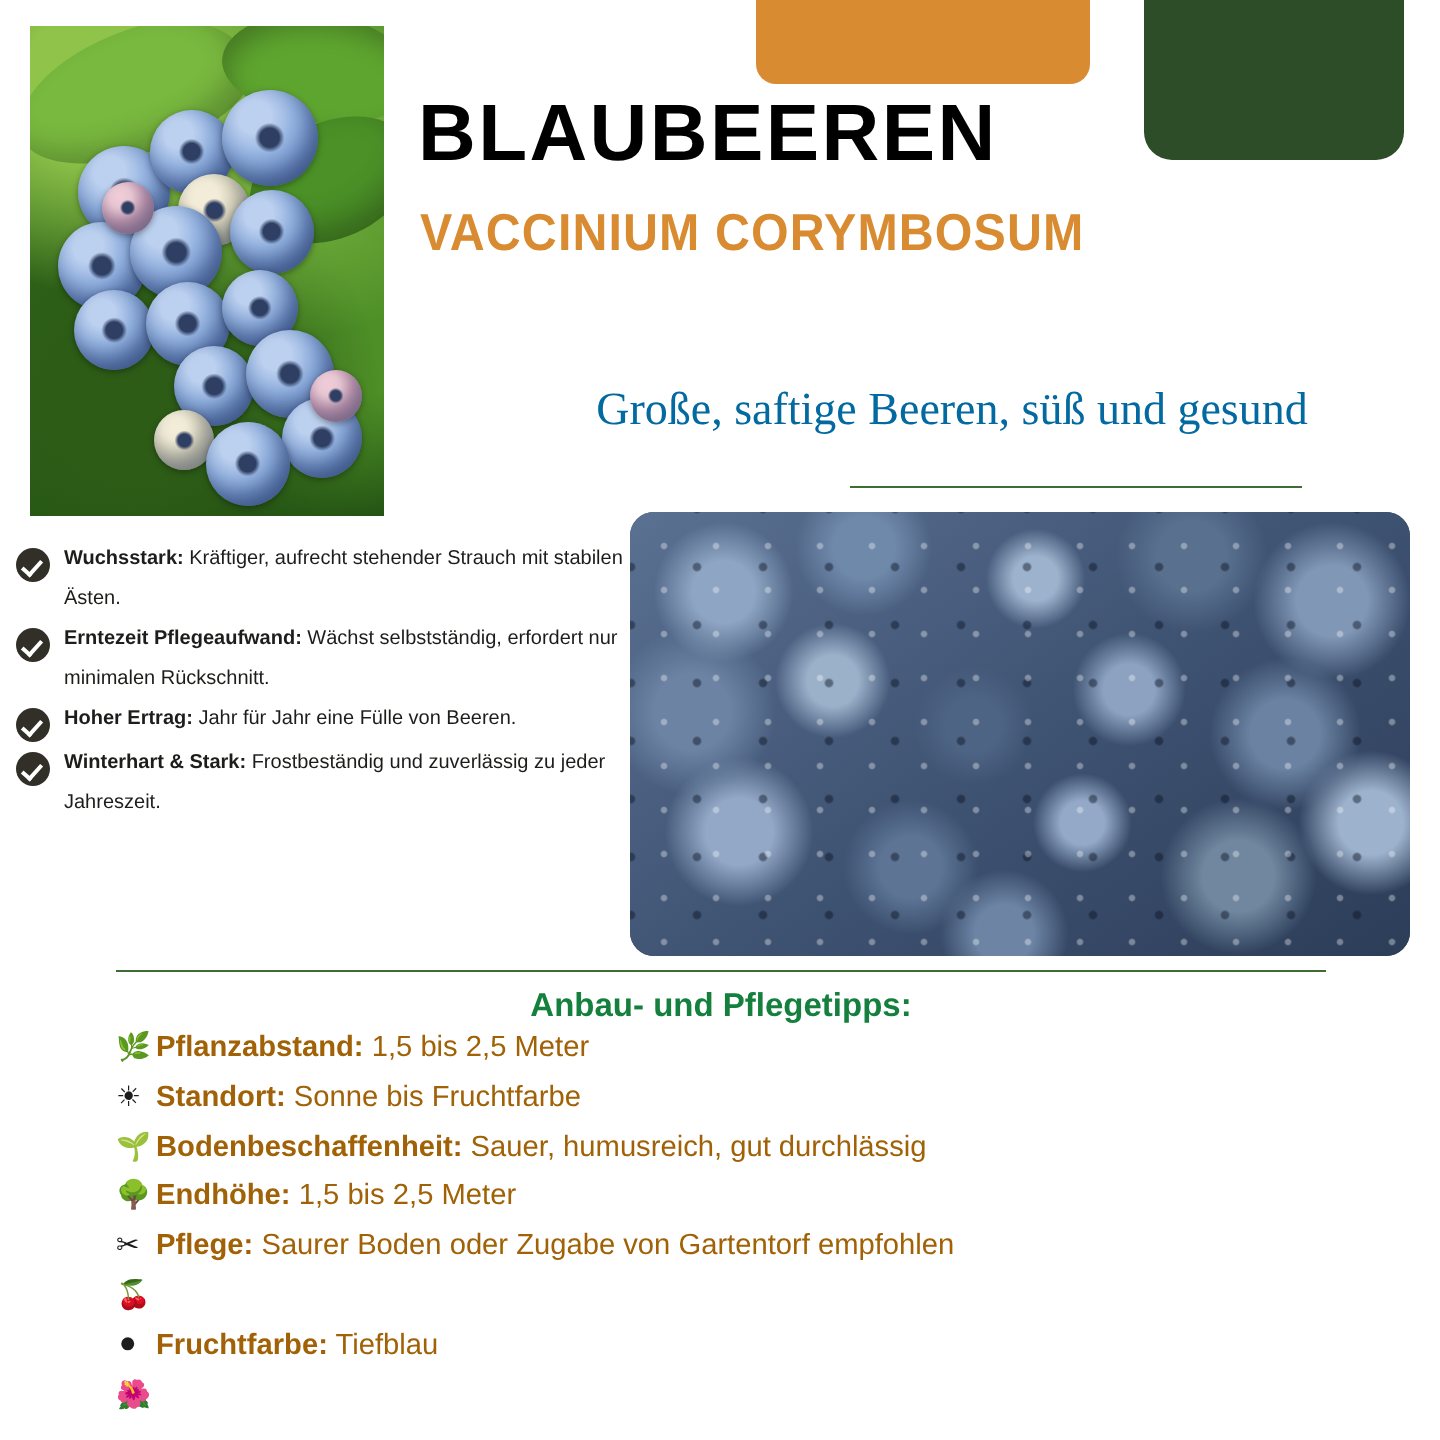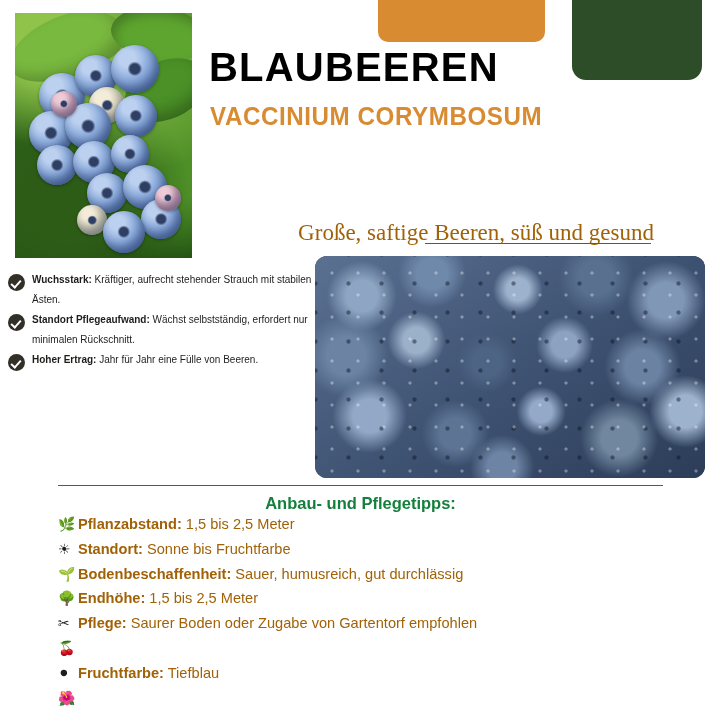--- a/index.html
+++ b/index.html
@@ -108,23 +108,22 @@
   }
 
   
   .tagline {
     position: absolute;
     left: 276px; top: 192px;
     width: 400px;
     text-align: center;
     font-family: "Liberation Serif", serif;
     font-size: 23px;
-    color: #a16207;
+    color: #0369a1;
     white-space: nowrap;
-    margin-top: 28px;
   }
   .rule-top {
     position: absolute;
     left: 425px; top: 243px;
     width: 226px; height: 0;
     border-top: 1.6px solid #3f6b35;
   }
 
   
   .features {
@@ -277,25 +276,29 @@
 <div class="tagline">Große, saftige Beeren, süß und gesund</div>
 <div class="rule-top"></div>
 
 <div class="features">
   <div class="feat">
     <span class="check"></span>
     <span class="feat-text"><b>Wuchsstark:</b><span> Kräftiger, aufrecht stehender Strauch mit stabilen Ästen.</span></span>
   </div>
   <div class="feat">
     <span class="check"></span>
-    <span class="feat-text"><b>Standort Pflegeaufwand:</b><span> Wächst selbstständig, erfordert nur minimalen Rückschnitt.</span></span>
+    <span class="feat-text"><b>Erntezeit Pflegeaufwand:</b><span> Wächst selbstständig, erfordert nur minimalen Rückschnitt.</span></span>
   </div>
   <div class="feat">
     <span class="check"></span>
     <span class="feat-text"><b>Hoher Ertrag:</b><span> Jahr für Jahr eine Fülle von Beeren.</span></span>
+  </div>
+  <div class="feat">
+    <span class="check"></span>
+    <span class="feat-text"><b>Winterhart &amp; Stark:</b><span> Frostbeständig und zuverlässig zu jeder Jahreszeit.</span></span>
   </div>
 </div>
 
 <div class="photo-right">
   <div class="grain"></div>
   <div class="dots"></div>
 </div>
 
 <div class="rule-mid"></div>
 <div class="tips-title">Anbau- und Pflegetipps:</div>

